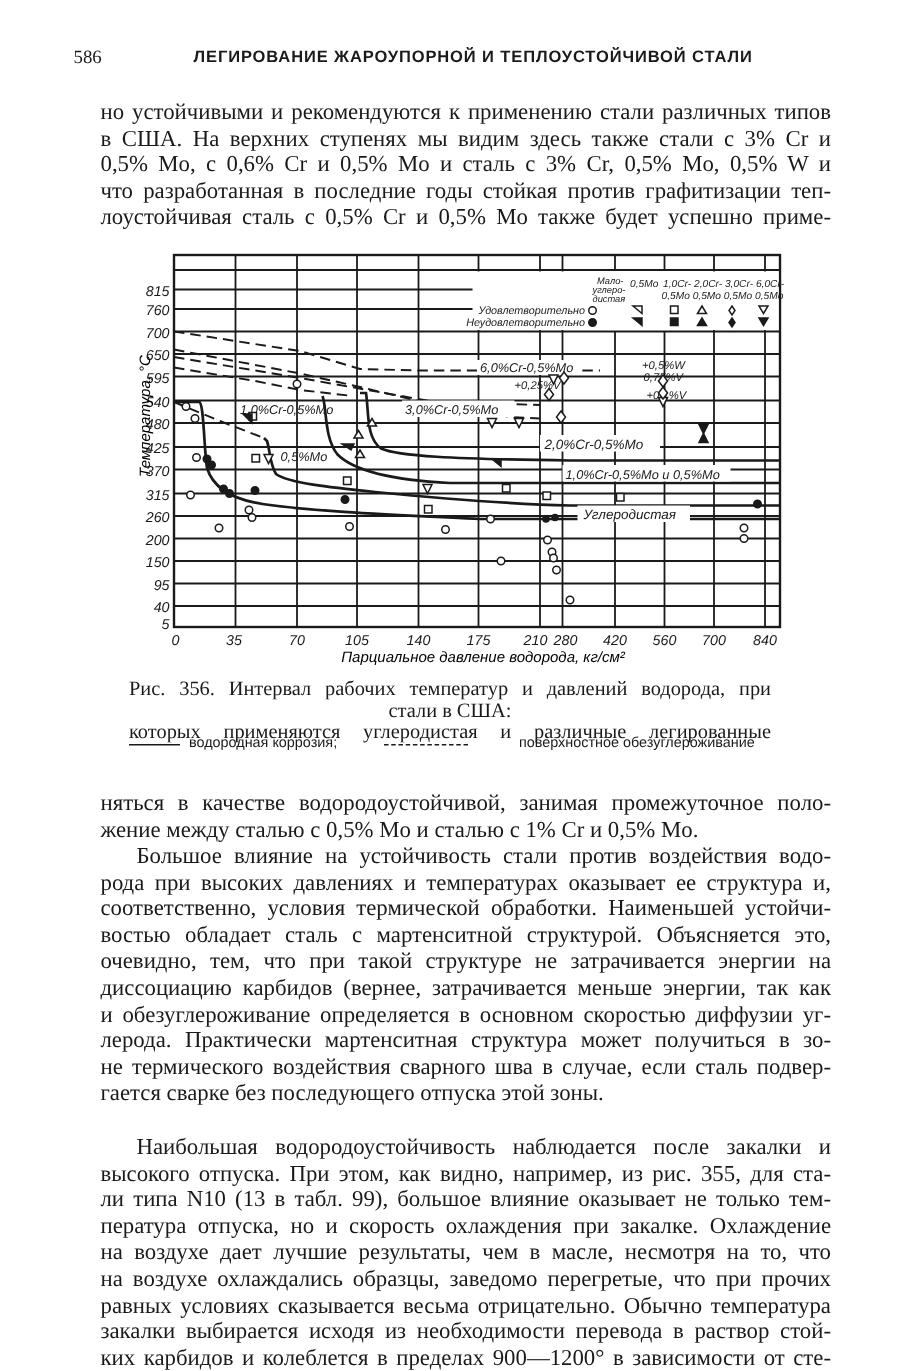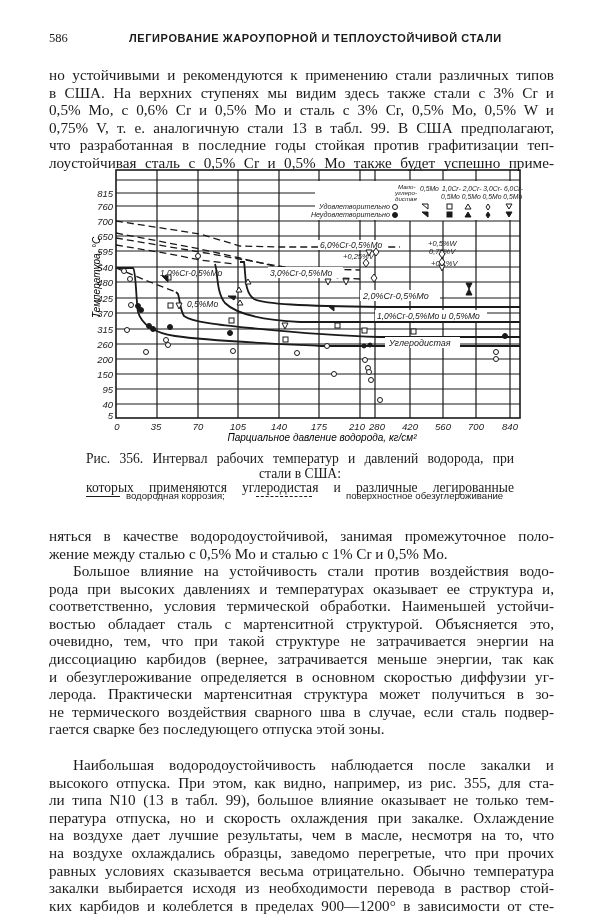--- a/index.html
+++ b/index.html
@@ -1,21 +1,21 @@
 <!DOCTYPE html>
 <html><head>
 <meta charset="utf-8">
 <style>
   html,body{margin:0;padding:0;background:#fff;}
   body{width:600px;height:914px;position:relative;overflow:hidden;color:#1a1a1a;font-family:"Liberation Serif","DejaVu Serif",serif;}
   .hdr{position:absolute;top:31px;left:49px;width:505px;height:16px;font-size:12.5px;}
   .pnum{position:absolute;left:0;top:0;font-family:"Liberation Serif",serif;}
   .htitle{position:absolute;left:80px;top:1px;font-family:"Liberation Sans","DejaVu Sans",sans-serif;font-size:11px;letter-spacing:0.6px;font-weight:bold;}
   .para{position:absolute;left:49px;width:505px;font-size:15.2px;line-height:17.6px;}
-  .para .ln{display:block;text-align:justify;text-align-last:justify;white-space:nowrap;height:17.6px;}
+  .para .ln{display:block;text-align:justify;text-align-last:justify;white-space:nowrap;height:17.6px;margin-left:18px;}
   .para .ln.last{text-align-last:left;}
   .para .ln.ind{padding-left:24px;}
   #chartbox{position:absolute;left:0;top:0;}
   .cap{position:absolute;left:86px;width:428px;top:452px;font-size:13.6px;line-height:14.6px;text-align:center;}
   .cap .cl{display:block;white-space:nowrap;}
   .cap .cl.j{text-align:justify;text-align-last:justify;}
   .legend-line{position:absolute;top:490px;left:86px;width:460px;height:14px;font-family:"Liberation Sans",sans-serif;font-size:9.6px;}
   .legend-line span{position:absolute;top:0;}
   svg text{font-family:"Liberation Sans","DejaVu Sans",sans-serif;font-style:italic;}
 </style>
@@ -24,21 +24,20 @@
 
 <div class="hdr">
   <span class="pnum">586</span>
   <span class="htitle">ЛЕГИРОВАНИЕ ЖАРОУПОРНОЙ И ТЕПЛОУСТОЙЧИВОЙ СТАЛИ</span>
 </div>
 
 <div class="para" style="top:66px;">
   <span class="ln">но устойчивыми и рекомендуются к применению стали различных типов</span>
   <span class="ln">в США. На верхних ступенях мы видим здесь также стали с 3% Cr и</span>
   <span class="ln">0,5% Mo, с 0,6% Cr и 0,5% Mo и сталь с 3% Cr, 0,5% Mo, 0,5% W и</span>
-  <span class="ln">0,75% V, т. е. аналогичную стали 13 в табл. 99. В США предполагают,</span>
   <span class="ln">что разработанная в последние годы стойкая против графитизации теп-</span>
   <span class="ln">лоустойчивая сталь с 0,5% Cr и 0,5% Mo также будет успешно приме-</span>
 </div>
 
 <svg id="chartbox" width="600" height="450" xmlns="http://www.w3.org/2000/svg">
   <g stroke="#1a1a1a" fill="none" stroke-width="1.2">
 
     <rect x="116" y="170" width="404" height="248" stroke-width="1.6"></rect>
 
     <line x1="116" y1="180" x2="520" y2="180"></line>

